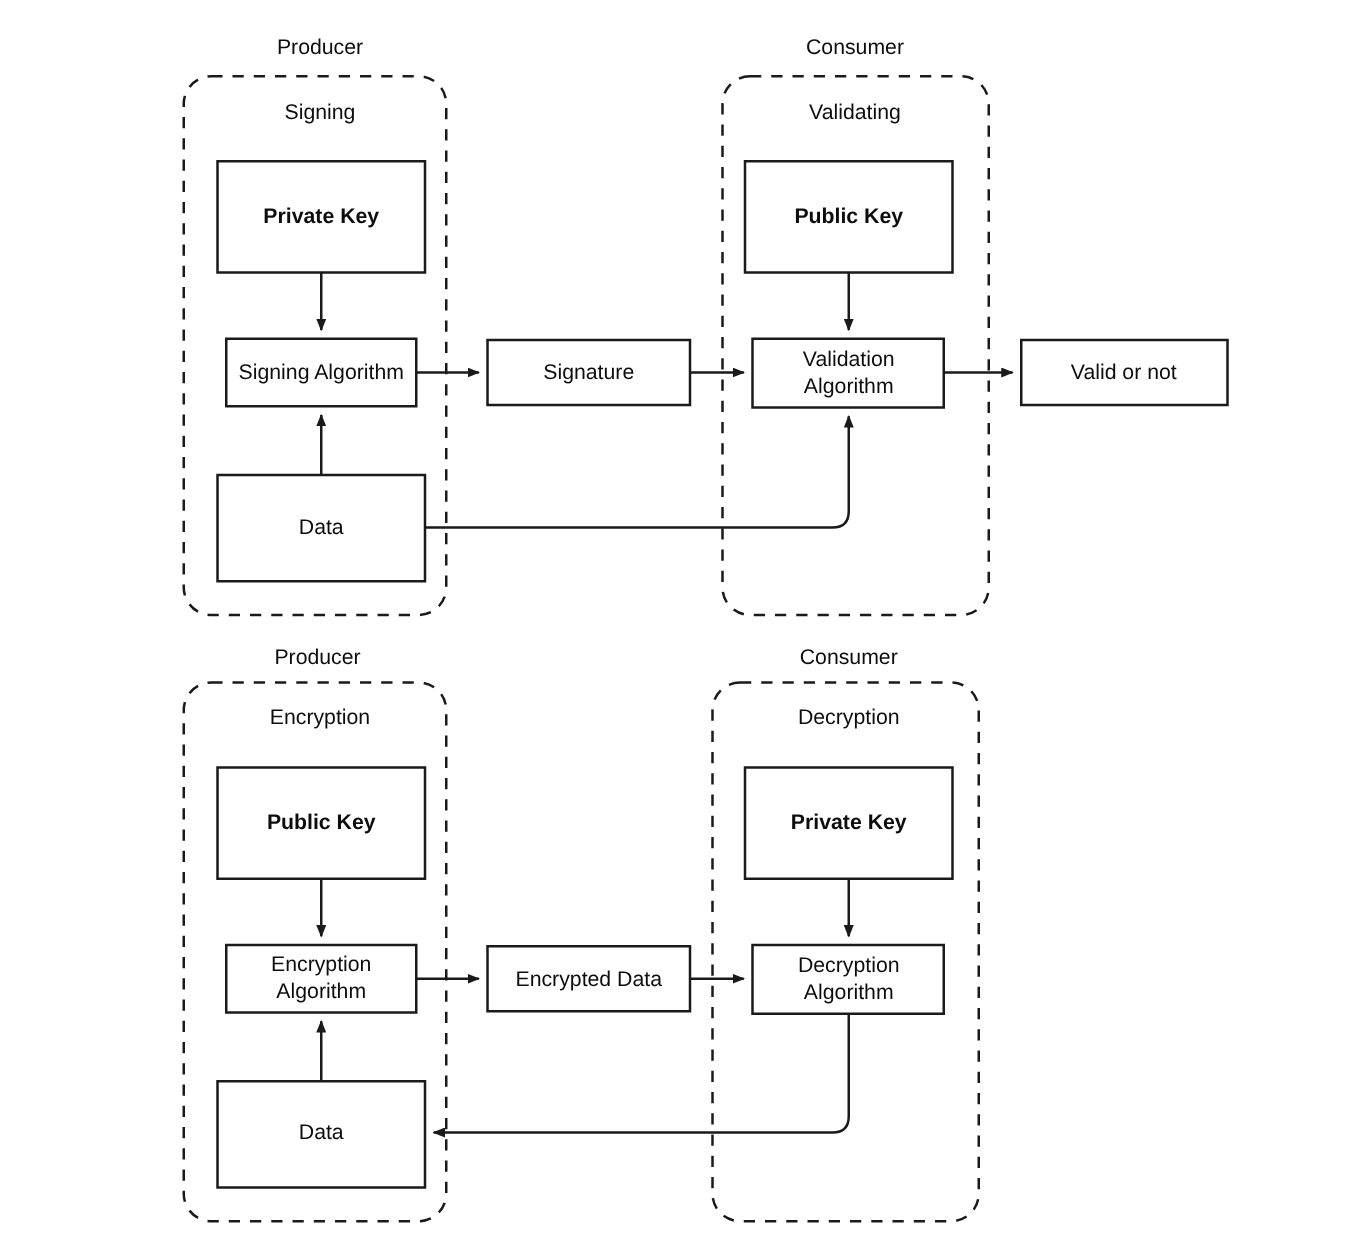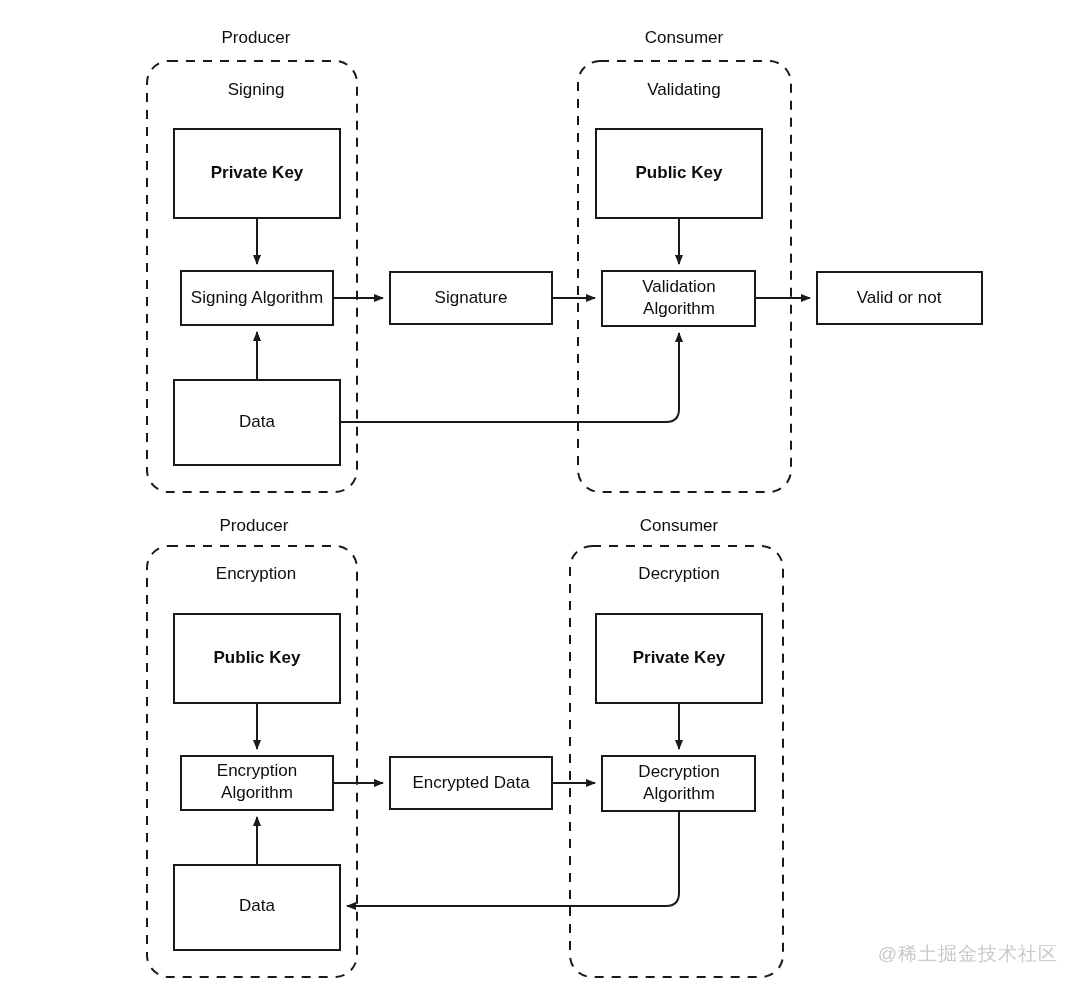--- a/index.html
+++ b/index.html
@@ -155,14 +155,13 @@
     <text class="label" x="257" y="907">Data</text>
 
     <path class="edge" d="M 257 703 L 257 749" marker-end="url(#arrowhead)"></path>
     <path class="edge" d="M 257 865 L 257 817" marker-end="url(#arrowhead)"></path>
     <path class="edge" d="M 333 783 L 383 783" marker-end="url(#arrowhead)"></path>
     <path class="edge" d="M 552 783 L 595 783" marker-end="url(#arrowhead)"></path>
     <path class="edge" d="M 679 703 L 679 749" marker-end="url(#arrowhead)"></path>
     <path class="edge" d="M 679 811 L 679 893 Q 679 906 666 906 L 347 906" marker-end="url(#arrowhead)"></path>
   </svg>
 
-  <div class="watermark">@稀土掘金技术社区</div>
 </div>
 
 </body></html>

